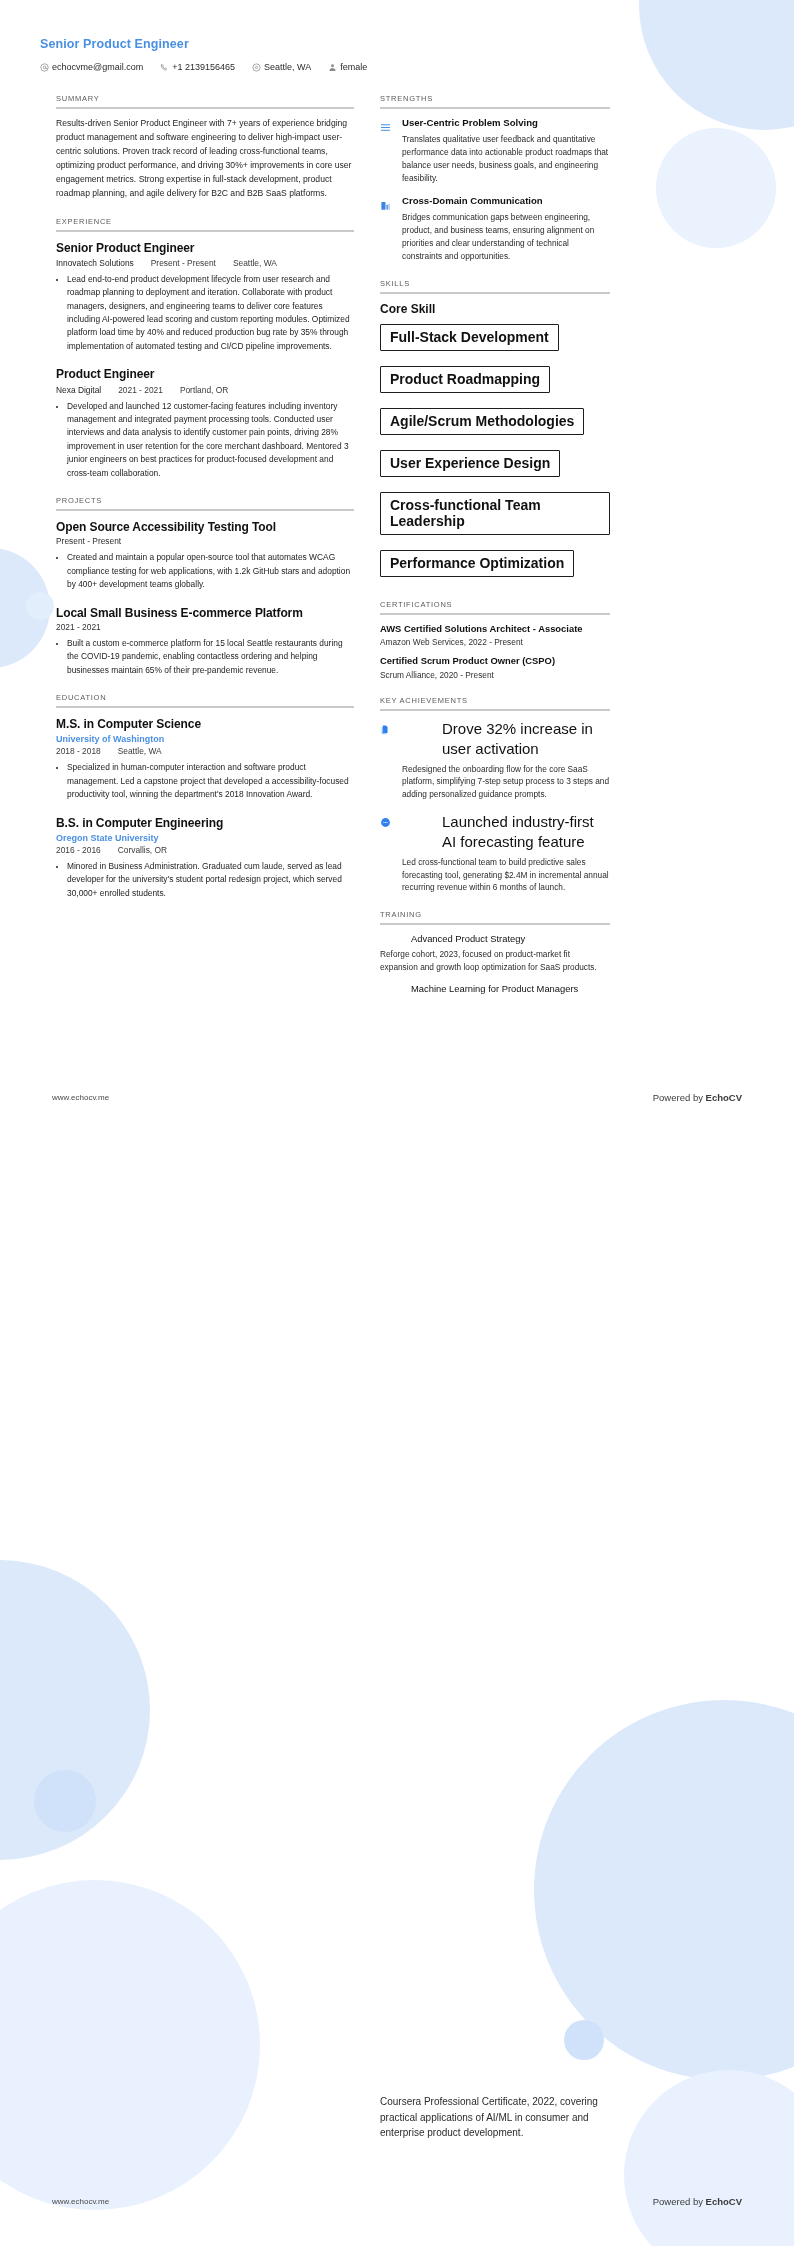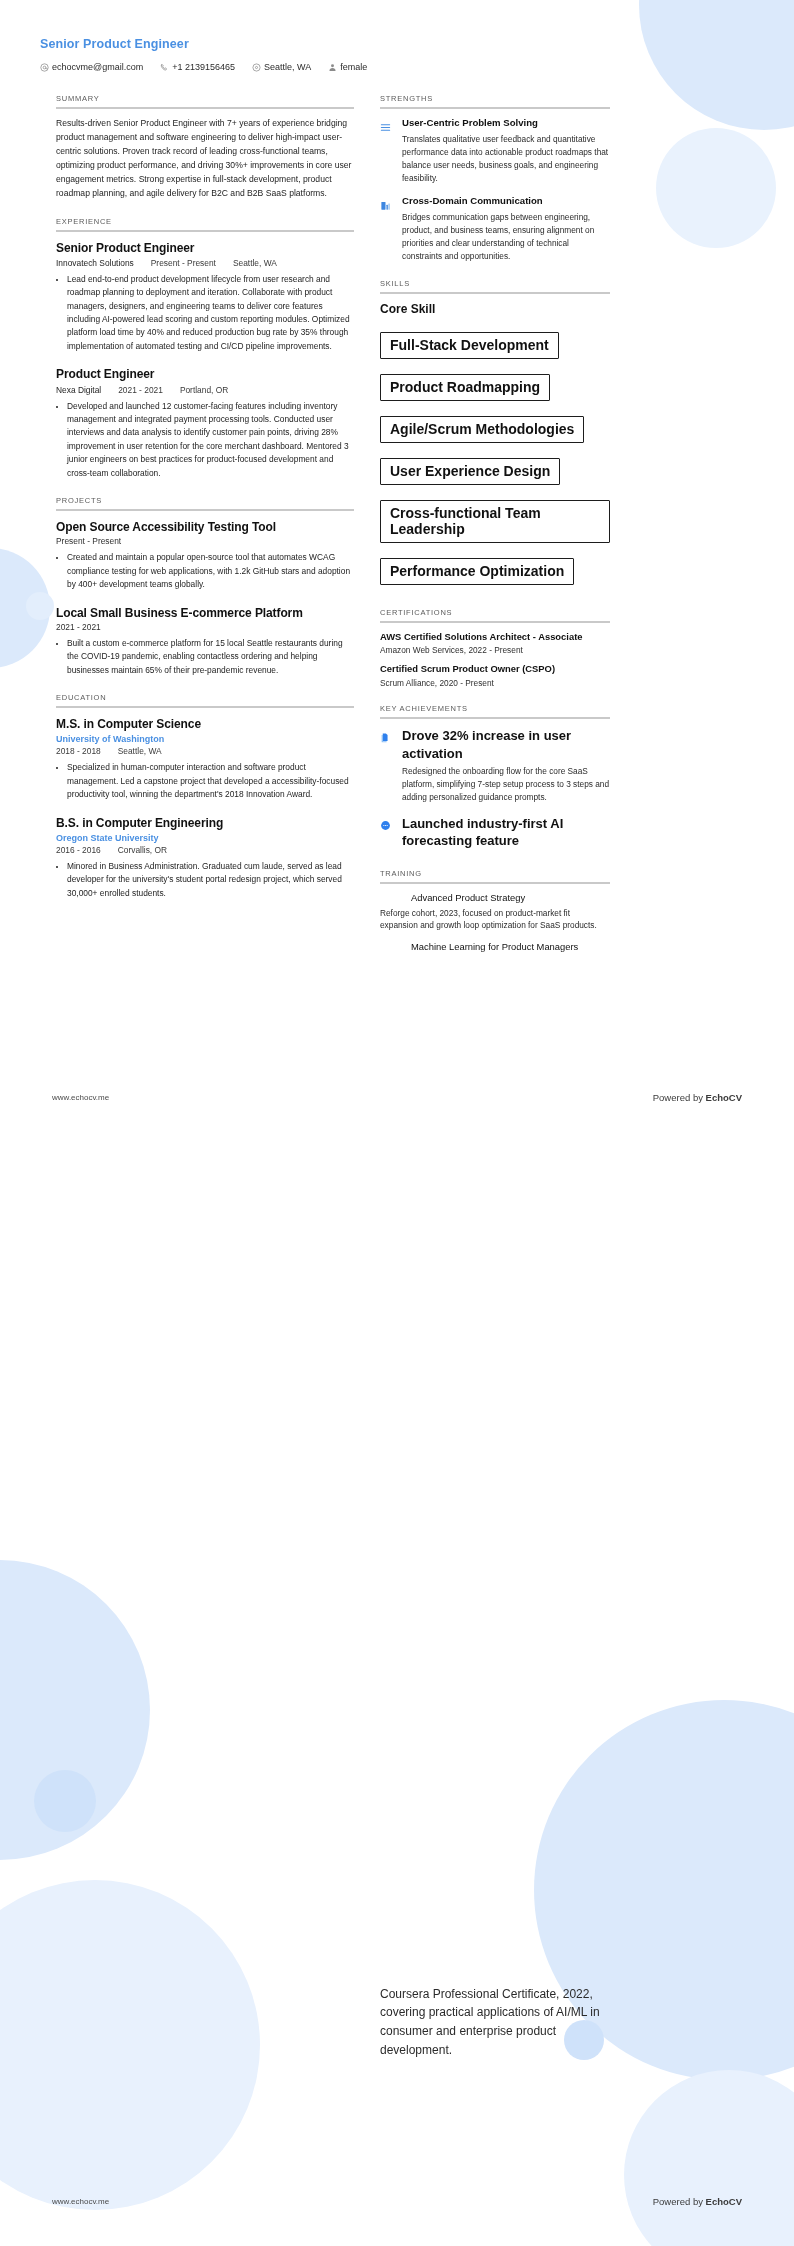--- a/index.html
+++ b/index.html
@@ -137,21 +137,21 @@
   }
   .strength-desc {
     font-size: 8.3px;
     line-height: 1.55;
     color: #2b2b2b;
   }
   .skills-group-title {
     font-size: 12px;
     font-weight: 700;
     color: #111;
-    margin-bottom: 8px;
+    margin-bottom: 0;
   }
   .pill {
     display: inline-block;
     border: 1px solid #1d1d1d;
     padding: 4.5px 9px;
     font-size: 14px;
     font-weight: 700;
     color: #111;
     margin-bottom: 7px;
     border-radius: 1px;
@@ -165,47 +165,48 @@
     line-height: 1.35;
   }
   .cert-meta {
     font-size: 8.3px;
     color: #2f2f2f;
     margin-top: 2px;
   }
   .ach { display: flex; gap: 9px; margin-bottom: 11px; }
   .ach-icon { width: 13px; flex: none; padding-top: 2px; }
   .ach-title {
-    font-size: 13px;
-    font-weight: 700;
+    font-size: 15px;
+    font-weight: 400;
     color: #111;
     line-height: 1.35;
     margin-bottom: 3px;
+    margin-left: 40px;
   }
   .ach-desc { font-size: 8.3px; line-height: 1.55; color: #2b2b2b; }
   .train-item { margin-bottom: 9px; }
   .train-name {
     font-size: 9.4px;
     font-weight: 400;
     color: #111;
     line-height: 1.35;
     margin-left: 31px;
   }
   .train-desc {
     font-size: 8.3px;
     line-height: 1.55;
     color: #2b2b2b;
     margin-top: 2px;
   }
   .train-overflow {
     position: absolute;
     left: 0;
-    top: 1116px;
+    top: 1184px;
     width: 230px;
-    font-size: 12px;
+    font-size: 10px;
     line-height: 1.55;
     color: #2b2b2b;
   }
 
   
   .footer {
     display: flex;
     justify-content: space-between;
     align-items: center;
     padding: 0 52px;
@@ -449,20 +450,21 @@
             <div class="ach-icon">
               <svg width="11" height="11" viewBox="0 0 16 16">
                 <circle cx="8" cy="8" r="6.4" fill="#2f80ed"></circle>
                 <circle cx="5.6" cy="8" r="0.9" fill="#ffffff"></circle>
                 <circle cx="8" cy="8" r="0.9" fill="#ffffff"></circle>
                 <circle cx="10.4" cy="8" r="0.9" fill="#ffffff"></circle>
               </svg>
             </div>
             <div>
               <div class="ach-title">Launched industry-first AI forecasting feature</div>
+              <div class="ach-desc">Led cross-functional team to build predictive sales forecasting tool, generating $2.4M in incremental annual recurring revenue within 6 months of launch.</div>
             </div>
           </div>
         </div>
 
         <div class="sec" style="position:relative;">
           <div class="sec-head">TRAINING</div>
           <div class="sec-rule"></div>
           <div class="train-item">
             <div class="train-name">Advanced Product Strategy</div>
             <div class="train-desc">Reforge cohort, 2023, focused on product-market fit expansion and growth loop optimization for SaaS products.</div>

